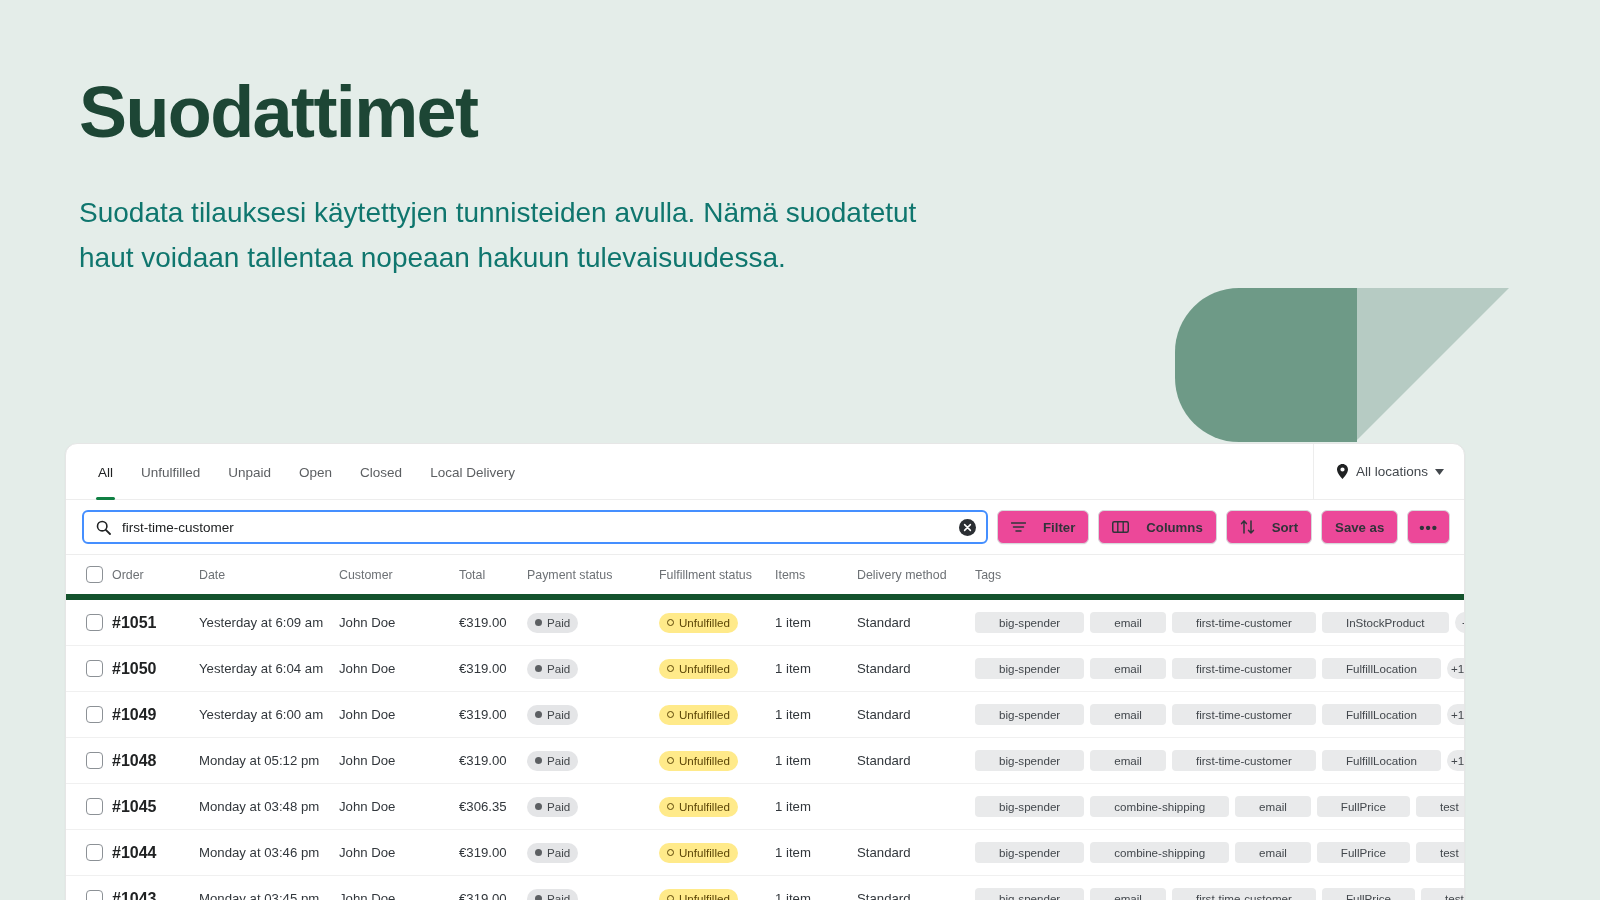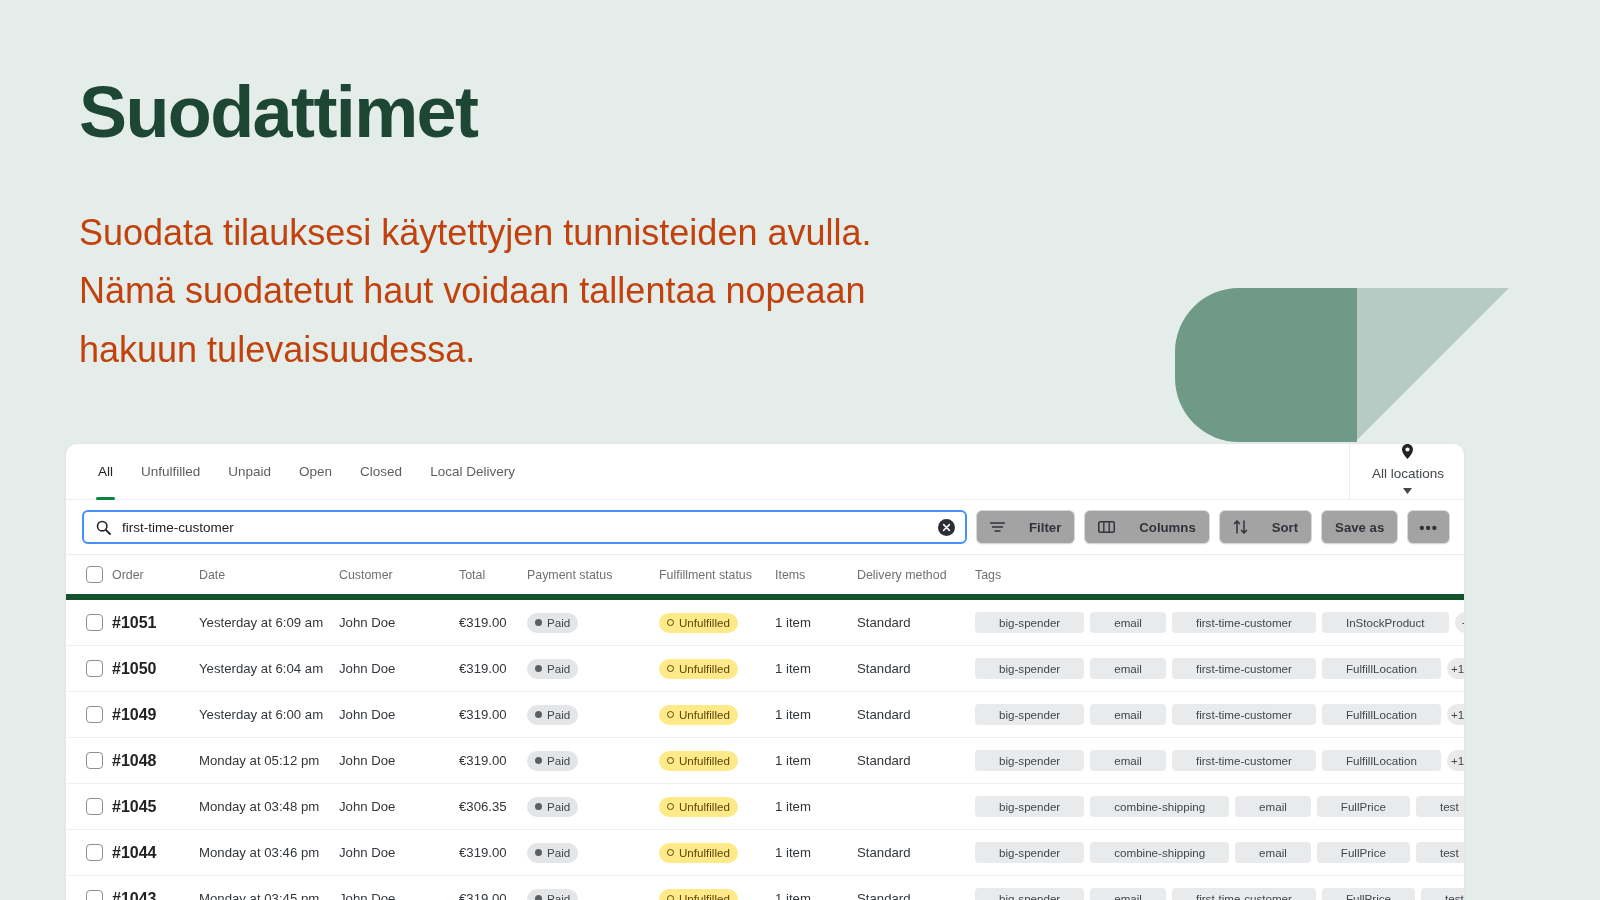--- a/index.html
+++ b/index.html
@@ -29,23 +29,23 @@
     z-index: 2;
   }
 
   
   .hero { position: absolute; left: 79px; top: 76px; z-index: 3; }
   .hero-title {
     font-size: 72px; font-weight: 700; letter-spacing: -1.6px;
     color: #1d4635; line-height: 1.0;
   }
   .hero-sub {
-    margin-top: 56px;
-    font-size: 36px; line-height: 1.62; font-weight: 400;
-    color: #c2410c; max-width: 880px;
+    margin-top: 42px;
+    font-size: 28px; line-height: 1.62; font-weight: 400;
+    color: #0f766e; max-width: 880px;
   }
 
   
   .card {
     position: absolute; left: 65px; top: 443px;
     width: 1400px; height: 470px;
     background: #ffffff;
     border: 1px solid #e6e6e6;
     border-top-left-radius: 12px;
     border-top-right-radius: 12px;
@@ -53,41 +53,40 @@
     overflow: hidden;
     z-index: 4;
   }
 
   
   .tabs-row {
     display: flex; align-items: stretch;
     height: 56px;
     border-bottom: 1px solid #ededed;
   }
-  .tabs { display: flex; align-items: center; padding-left: 18px; flex: 1; }
+  .tabs { display: flex; padding-left: 18px; flex: 1; }
   .tab {
     position: relative;
     padding: 0 14px; height: 56px;
     display: flex; align-items: center;
     font-size: 13.5px; color: #5c5f62;
     cursor: pointer; white-space: nowrap;
   }
   .tab.active { color: #202223; font-weight: 400; }
   .tab.active::after {
     content: ""; position: absolute;
     left: 12px; right: 12px; bottom: 0;
     height: 3px; background: #108043; border-radius: 2px;
   }
   .locations {
     display: flex; align-items: center; gap: 7px;
     padding: 0 20px 0 22px;
     border-left: 1px solid #ededed;
     font-size: 13.5px; color: #42474c;
     cursor: pointer;
-    flex-direction: column;
   }
 
   
   .search-row {
     display: flex; align-items: center; gap: 9px;
     padding: 10px 14px 10px 16px;
     border-bottom: 1px solid #ededed;
   }
   .search-box {
     flex: 1;
@@ -96,25 +95,25 @@
     border: 2px solid #458fff;
     border-radius: 6px;
     padding: 0 10px 0 12px;
     background: #fff;
   }
   .search-text { flex: 1; font-size: 13.5px; color: #202223; }
   .clear-btn { cursor: pointer; display: flex; align-items: center; }
 
   .tbtn {
     height: 34px;
-    display: flex; align-items: center; gap: 24px;
+    display: flex; align-items: center; gap: 17px;
     padding: 0 13px;
     border: 1px solid #d6d8db;
     border-radius: 6px;
-    background: #a3a3a3;
+    background: #ec4899;
     font-size: 13.2px; font-weight: 600; color: #30343a;
     cursor: pointer; white-space: nowrap;
     box-shadow: 0 1px 0 rgba(0,0,0,0.04);
   }
   .tbtn.icon-only { padding: 0 11px; }
 
   
   table { width: 100%; border-collapse: collapse; table-layout: fixed; }
   thead th {
     text-align: left;

